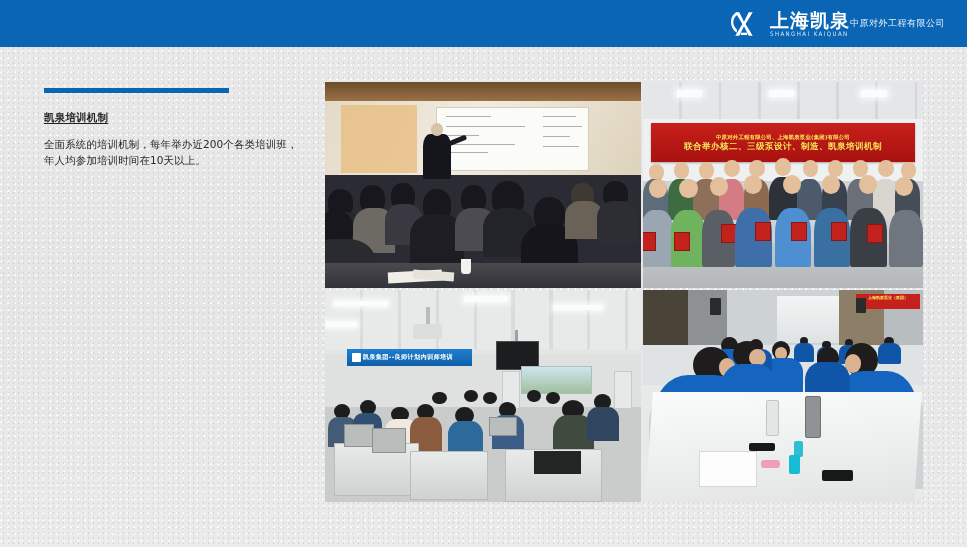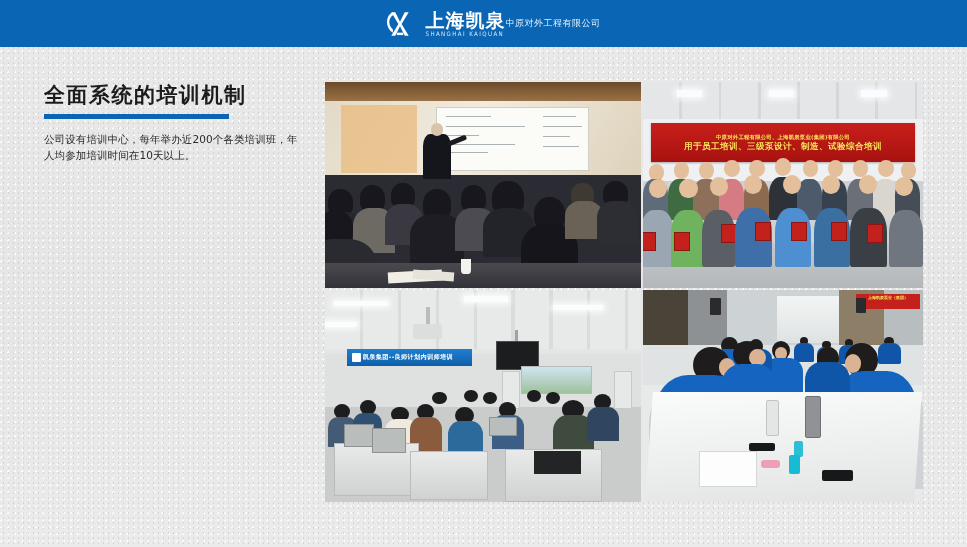--- a/index.html
+++ b/index.html
@@ -13,21 +13,21 @@
     background:
       radial-gradient(circle at 20% 30%, rgba(255,255,255,.9) 0 1px, transparent 1px),
       radial-gradient(circle at 70% 60%, rgba(200,200,200,.6) 0 1px, transparent 1px),
       linear-gradient(180deg,#e9e9e9 0%,#e6e6e6 55%,#ebebeb 100%);
     background-size:7px 7px,5px 5px,100% 100%;
   }
   
   .header{
     position:absolute;left:0;top:0;width:967px;height:47px;
     background:#0a66b5;
-    display:flex;align-items:center;justify-content:center;
+    display:flex;align-items:center;justify-content:flex-end;
   }
   .logo-wrap{display:flex;align-items:center;margin-left:36px;}
   .logo-mark{width:38px;height:30px;margin-right:7px;flex:none;}
   .logo-text{display:flex;flex-direction:column;justify-content:center;}
   .logo-cn{
     color:#fff;font-size:19px;font-weight:bold;letter-spacing:1px;
     line-height:20px;white-space:nowrap;
   }
   .logo-en{
     color:#d8e7f5;font-size:5.5px;letter-spacing:1.4px;
@@ -186,23 +186,23 @@
       </svg>
       <div class="logo-text">
         <div class="logo-cn">上海凯泉</div>
         <div class="logo-en">SHANGHAI KAIQUAN</div>
       </div>
     </div>
     <div class="header-slogan">中原对外工程有限公司</div>
   </div>
 
   <div class="left-col">
-    <h1 class="page-title">全面系统的培训机制</h1>
     <div class="title-rule"></div>
-    <p class="body-p second">公司设有培训中心，每年举办近200个各类培训班，年人均参加培训时间在10天以上。</p>
+    <div class="sub-head">凯泉培训机制</div>
+    <p class="body-p second">全面系统的培训机制，每年举办近200个各类培训班，年人均参加培训时间在10天以上。</p>
   </div>
 
   <div class="grid">
 
     <div class="photo p1">
       <div class="ceiling"></div>
       <div class="wall"></div>
       <div class="wall-orange"></div>
       <div class="board">
         <div class="ln" style="left:6%;top:14%;width:30%"></div>
@@ -246,21 +246,21 @@
     </div>
 
     <div class="photo p2">
       <div class="ceiling"></div>
       <div class="light" style="left:12%"></div>
       <div class="light" style="left:45%"></div>
       <div class="light" style="left:78%"></div>
       <div class="wall"></div>
       <div class="banner">
         <div class="l1">中原对外工程有限公司、上海凯泉泵业(集团)有限公司</div>
-        <div class="l2">用于员工培训、三级泵设计、制造、试验综合培训</div>
+        <div class="l2">联合举办核二、三级泵设计、制造、凯泉培训机制</div>
       </div>
       <div class="floor"></div>
 
       <div class="phead" style="left:2%;top:40%;width:5.5%;height:8%"></div>
       <div class="person" style="left:0%;bottom:33%;height:20%;width:9%;background:#5d6b7a"></div>
       <div class="phead" style="left:11%;top:39%;width:5.5%;height:8%"></div>
       <div class="person" style="left:9%;bottom:33%;height:20%;width:9%;background:#3f6b43"></div>
       <div class="phead" style="left:20%;top:39%;width:5.5%;height:8%"></div>
       <div class="person" style="left:18%;bottom:33%;height:20%;width:9%;background:#8e6f5a"></div>
       <div class="phead" style="left:29%;top:38%;width:5.5%;height:8%"></div>

